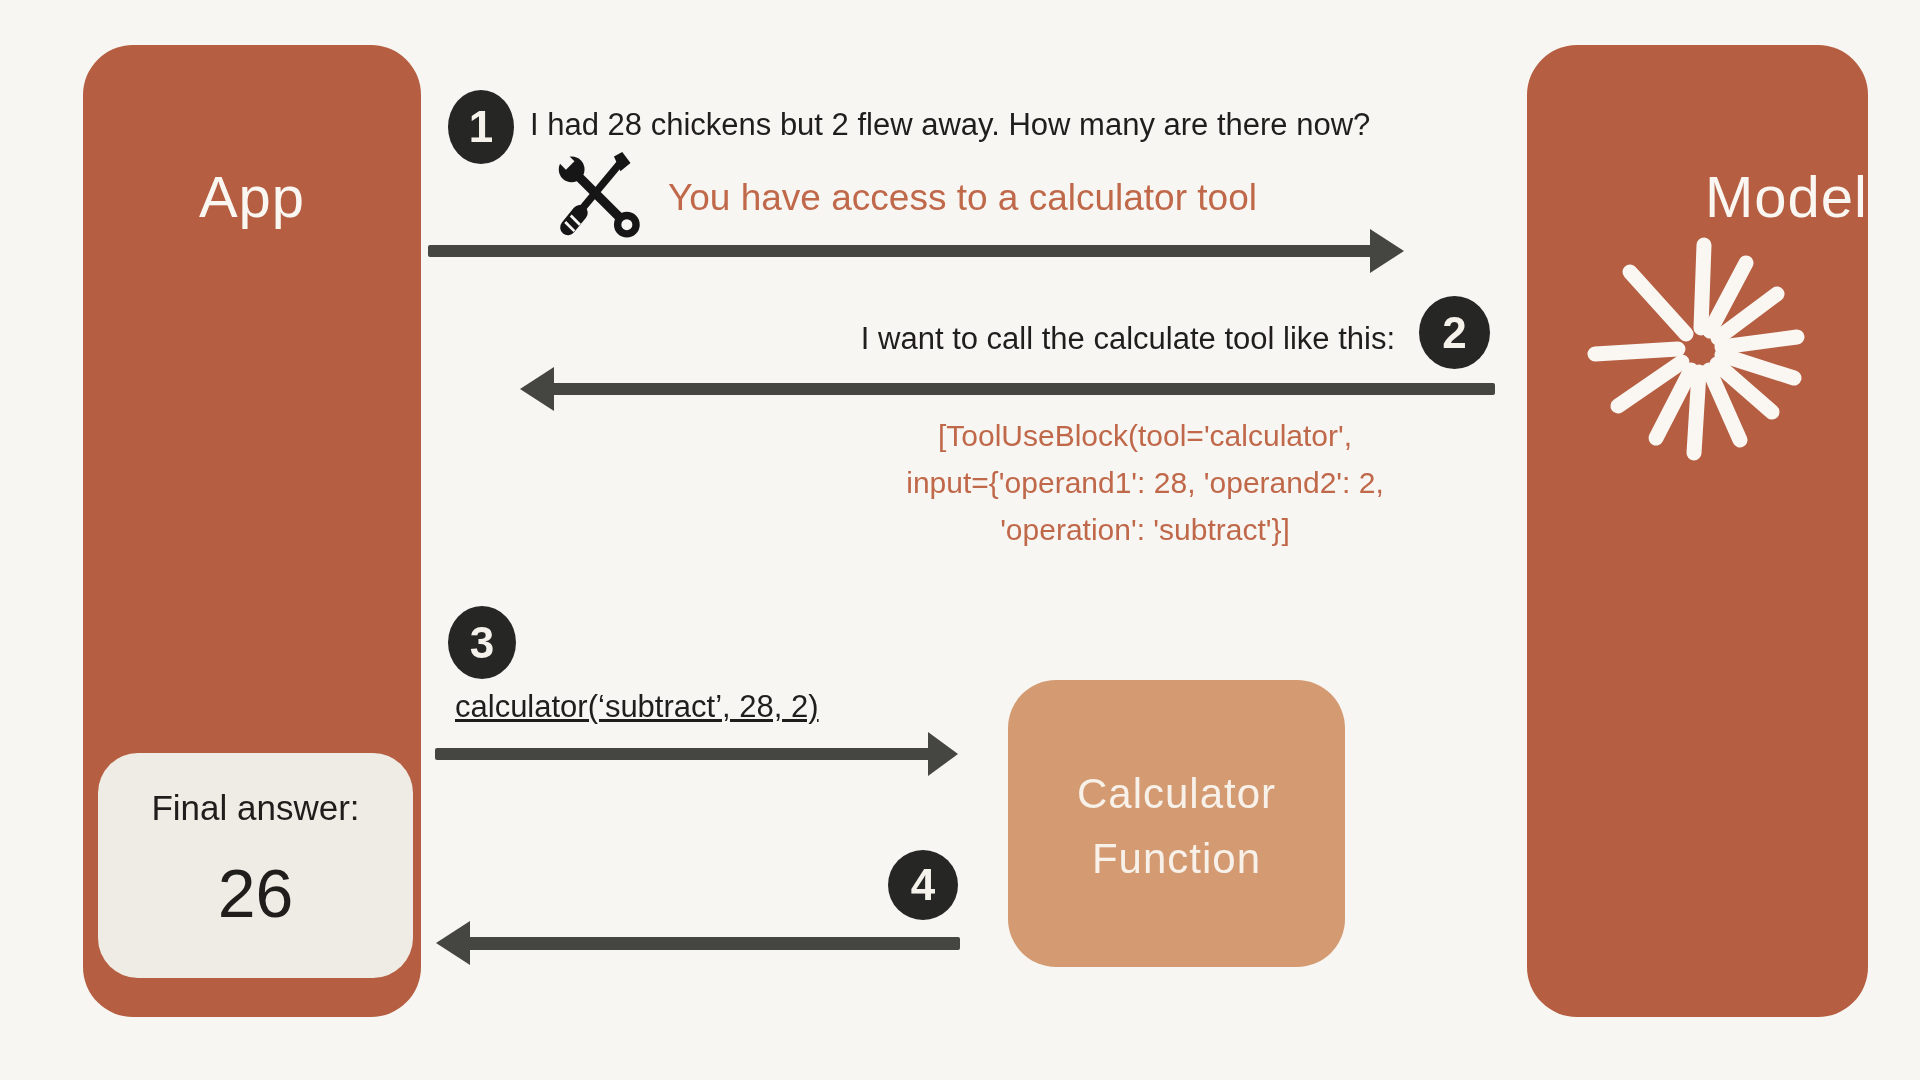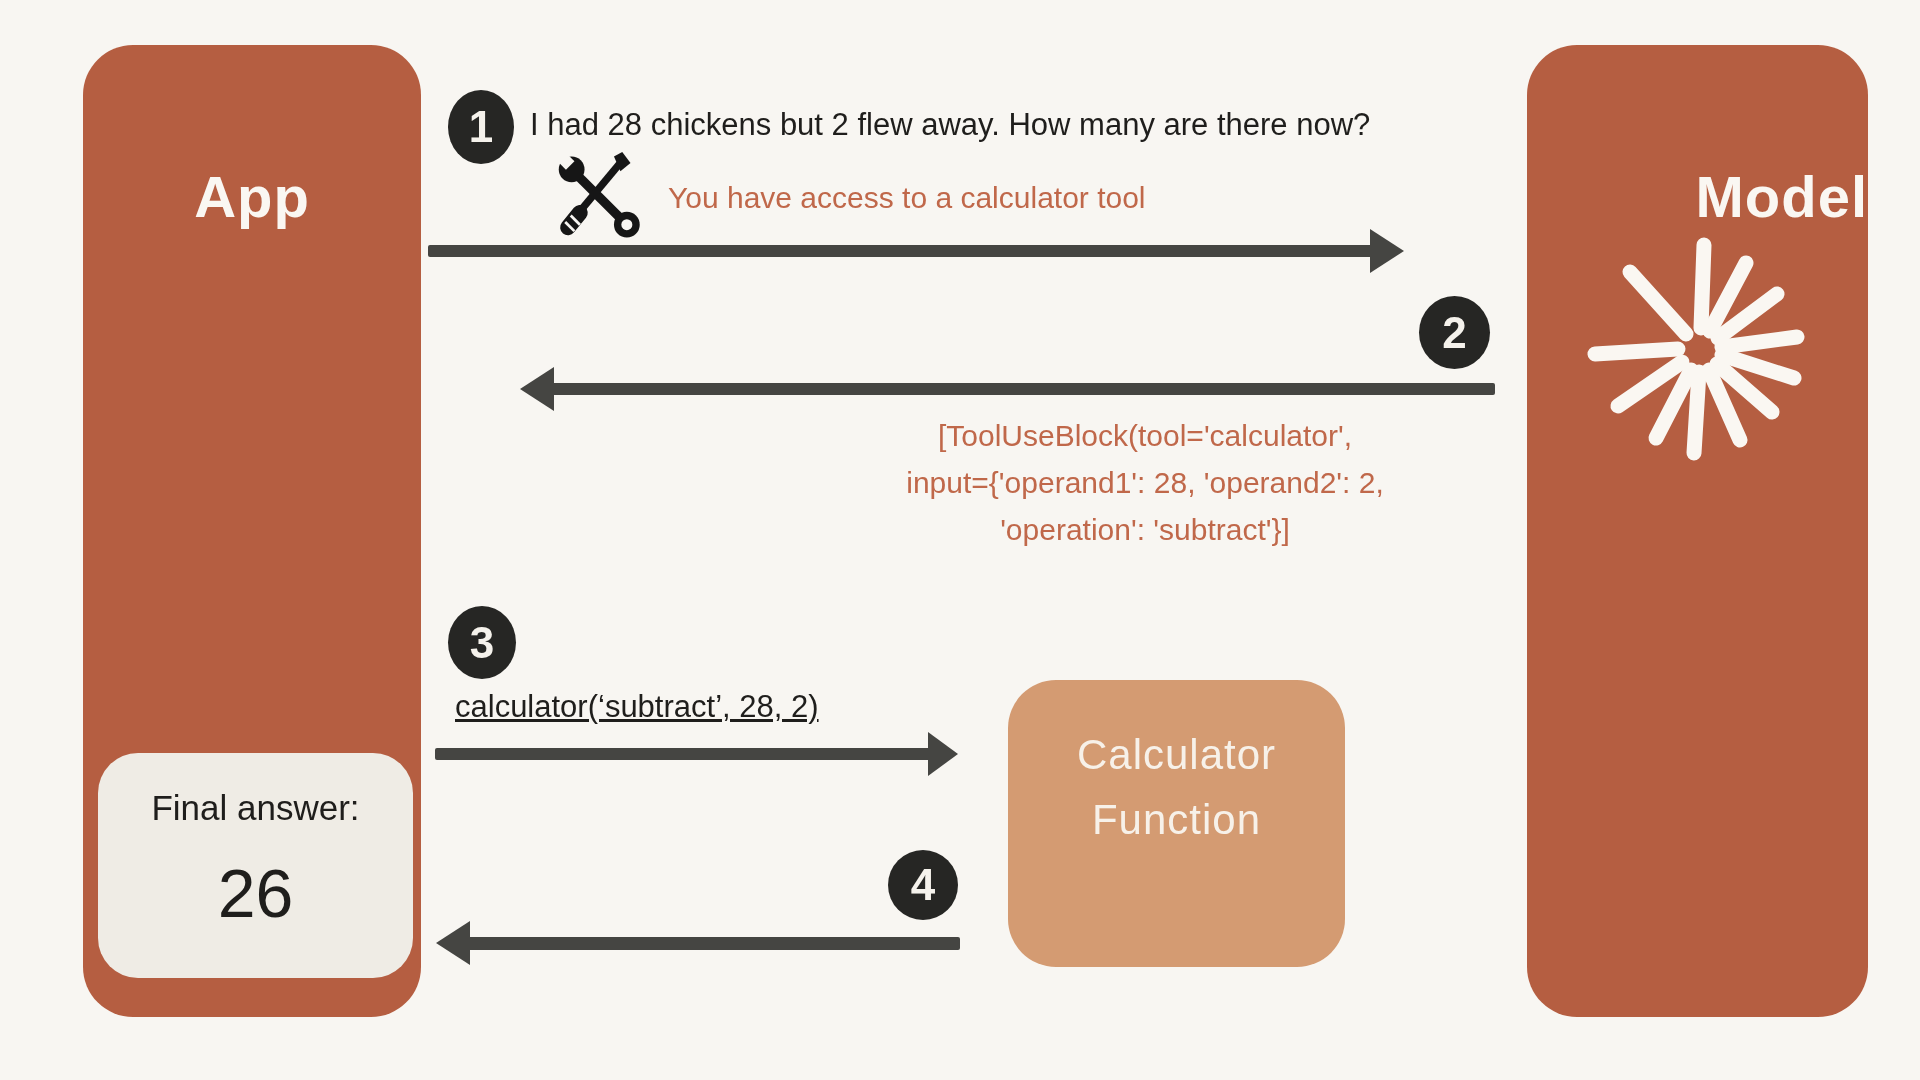--- a/index.html
+++ b/index.html
@@ -7,40 +7,40 @@
     --arrow:#454542; --circle:#262624; --ink:#1f1e1c; --accent:#c0684a; --boxtext:#faf7f2;
   }
   html,body{margin:0;padding:0;background:#ddd;}
   .canvas{
     position:relative;width:1920px;height:1080px;background:var(--bg);
     font-family:"Liberation Sans",sans-serif;overflow:hidden;
   }
   .panel{position:absolute;border-radius:50px;background:var(--terracotta);}
   .panel-title{
     position:absolute;left:0;width:100%;text-align:center;
-    color:var(--boxtext);font-size:58px;line-height:70px;font-weight:700;letter-spacing:1px;
+    color:var(--boxtext);font-size:58px;line-height:70px;font-weight:400;letter-spacing:1px;
   }
   .final-box{
     position:absolute;left:15px;top:708px;width:315px;height:225px;
     background:var(--finalbg);border-radius:40px;text-align:center;color:var(--ink);
   }
   .final-label{position:absolute;left:0;width:100%;top:35px;font-size:35px;line-height:40px;text-align:center;}
   .final-value{position:absolute;left:0;width:100%;top:100px;font-size:68px;line-height:80px;}
   .calc-box{
     position:absolute;left:1008px;top:680px;width:337px;height:287px;
     background:var(--tan);border-radius:48px;text-align:center;color:#f7f1e9;
-    padding-top:42px;box-sizing:border-box;font-size:42px;line-height:65px;letter-spacing:1px;
+    padding-top:81px;box-sizing:border-box;font-size:42px;line-height:65px;letter-spacing:1px;
   }
   .num-circle{
     position:absolute;background:var(--circle);border-radius:50%;
     display:flex;align-items:center;justify-content:center;
     color:#f5f2ec;font-size:44px;font-weight:600;
   }
   .msg{position:absolute;color:var(--ink);font-size:31px;line-height:42px;white-space:nowrap;}
-  .note{position:absolute;color:var(--accent);font-size:30px;line-height:40px;white-space:nowrap;}
+  .note{position:absolute;color:var(--accent);font-size:37px;line-height:40px;white-space:nowrap;}
   .code{
     position:absolute;left:845px;top:412px;width:600px;text-align:center;
     color:var(--accent);font-size:30px;line-height:47px;
   }
   .arrow{position:absolute;height:44px;}
   .arrow .shaft{position:absolute;top:16px;height:12px;background:var(--arrow);border-radius:2px;}
   .arrow .head-r{
     position:absolute;right:0;top:0;width:0;height:0;
     border-left:34px solid var(--arrow);border-top:22px solid transparent;border-bottom:22px solid transparent;
   }
@@ -113,20 +113,21 @@
         <line x1="10" y1="76" x2="20" y2="86" stroke="#f8f6f2" stroke-width="3"></line>
       </g>
     </svg>
   </div>
   <div class="note" style="left:668px;top:178px;">You have access to a calculator tool</div>
   <div class="arrow" style="left:428px;top:229px;width:976px;">
     <div class="shaft" style="left:0;width:944px;"></div>
     <div class="head-r"></div>
   </div>
 
+  <div class="msg" style="left:700px;top:318px;width:695px;text-align:right;">I want to call the calculate tool like this:</div>
   <div class="num-circle" style="left:1419px;top:296px;width:71px;height:73px;">
     <span>2</span>
   </div>
   <div class="arrow" style="left:520px;top:367px;width:975px;">
     <div class="shaft" style="left:32px;width:943px;"></div>
     <div class="head-l"></div>
   </div>
   <div class="code">
     <div>[ToolUseBlock(tool='calculator',</div>
     <div>input={'operand1': 28, 'operand2': 2,</div>

